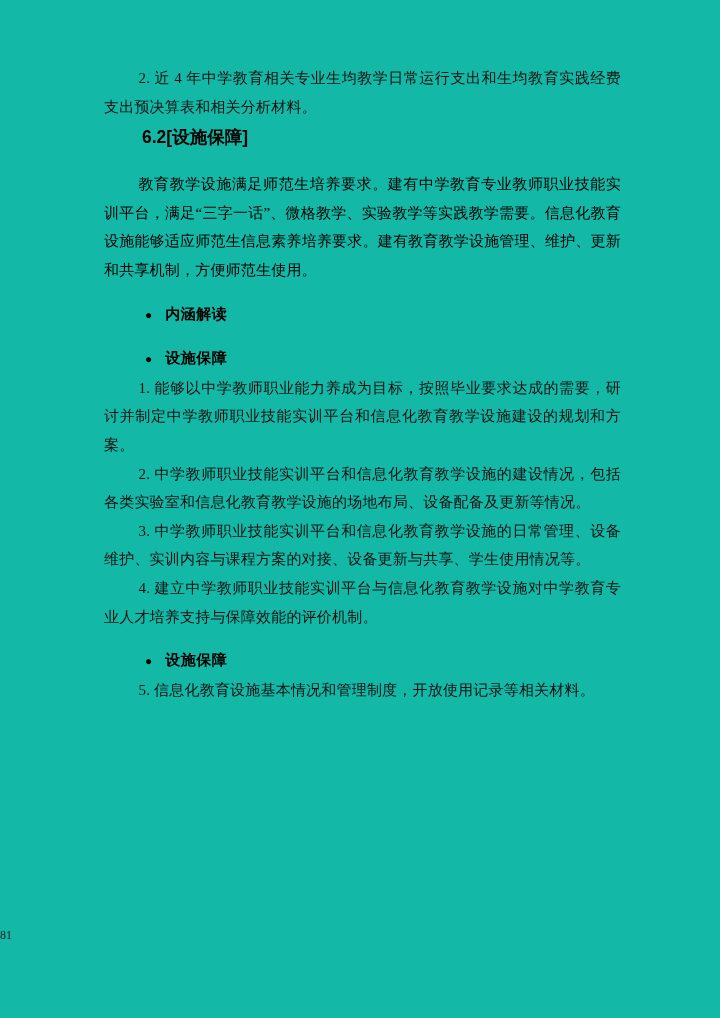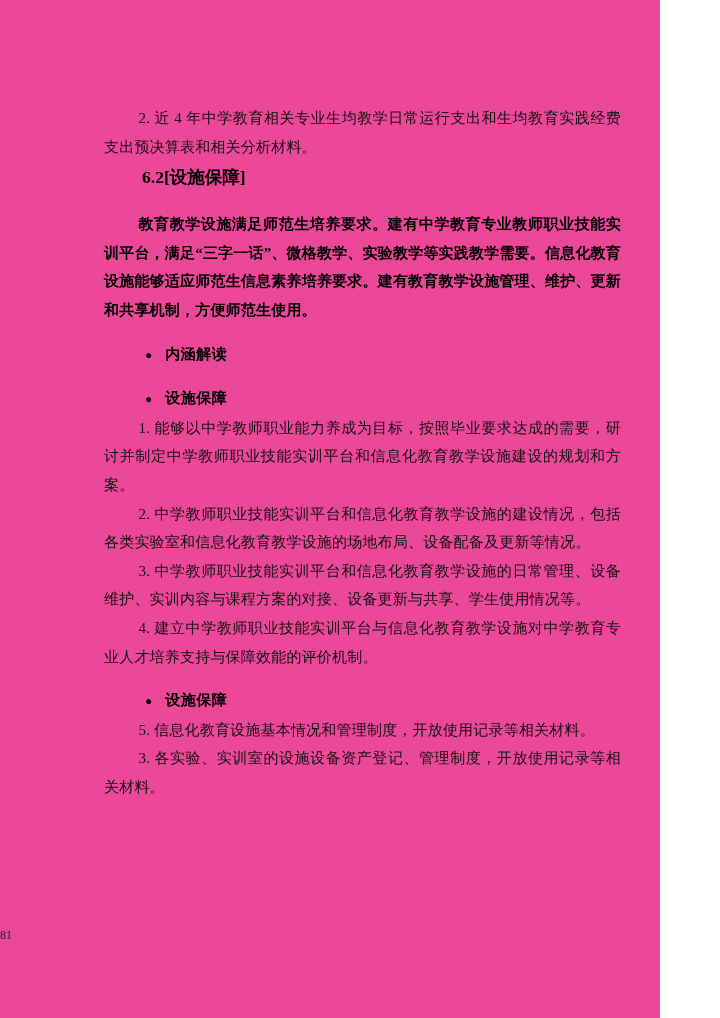--- a/index.html
+++ b/index.html
@@ -2,28 +2,28 @@
 <html><head>
 <meta charset="utf-8">
 <style>
   html, body {
     margin: 0;
     padding: 0;
     background: #ffffff;
   }
   .page {
     position: relative;
-    width: 660px;
+    width: 720px;
     height: 1018px;
-    background: #ec4899;
+    background: #14b8a6;
     color: #111111;
     font-family: "Liberation Serif", "DejaVu Serif", serif;
     overflow: hidden;
     box-sizing: border-box;
-    padding-top: 104px;
+    padding-top: 64px;
   }
   .content {
     width: 517px;
     margin-left: 104px;
   }
   .body {
     margin: 0;
     font-size: 15px;
     line-height: 28.6px;
     text-align: justify;
@@ -31,25 +31,25 @@
   }
   .indent {
     text-indent: 2.3em;
   }
   .section-heading {
     margin: 1px 0 18px 0;
     padding-left: 38px;
     font-size: 17.5px;
     font-weight: bold;
     line-height: 30px;
-    font-family: Liberation Serif, serif;
+    font-family: Liberation Sans, sans-serif;
     color: #000000;
   }
   .bold-para {
-    font-weight: bold;
+    font-weight: normal;
     color: #000000;
   }
   .bullet-row {
     display: flex;
     align-items: baseline;
     padding-left: 41px;
     font-size: 15px;
     line-height: 28.6px;
   }
   .bullet-glyph {
@@ -98,18 +98,17 @@
     <p class="body indent">1. 能够以中学教师职业能力养成为目标，按照毕业要求达成的需要，研讨并制定中学教师职业技能实训平台和信息化教育教学设施建设的规划和方案。</p>
     <p class="body indent">2. 中学教师职业技能实训平台和信息化教育教学设施的建设情况，包括各类实验室和信息化教育教学设施的场地布局、设备配备及更新等情况。</p>
     <p class="body indent">3. 中学教师职业技能实训平台和信息化教育教学设施的日常管理、设备维护、实训内容与课程方案的对接、设备更新与共享、学生使用情况等。</p>
     <p class="body indent">4. 建立中学教师职业技能实训平台与信息化教育教学设施对中学教育专业人才培养支持与保障效能的评价机制。</p>
 
     <div class="bullet-row">
       <span class="bullet-glyph">●</span>
       <span class="bullet-title">设施保障</span>
     </div>
     <p class="body indent">5. 信息化教育设施基本情况和管理制度，开放使用记录等相关材料。</p>
-    <p class="body indent">3. 各实验、实训室的设施设备资产登记、管理制度，开放使用记录等相关材料。</p>
 
   </div>
 
   <div class="page-number">81</div>
 </div>
 
 </body></html>

